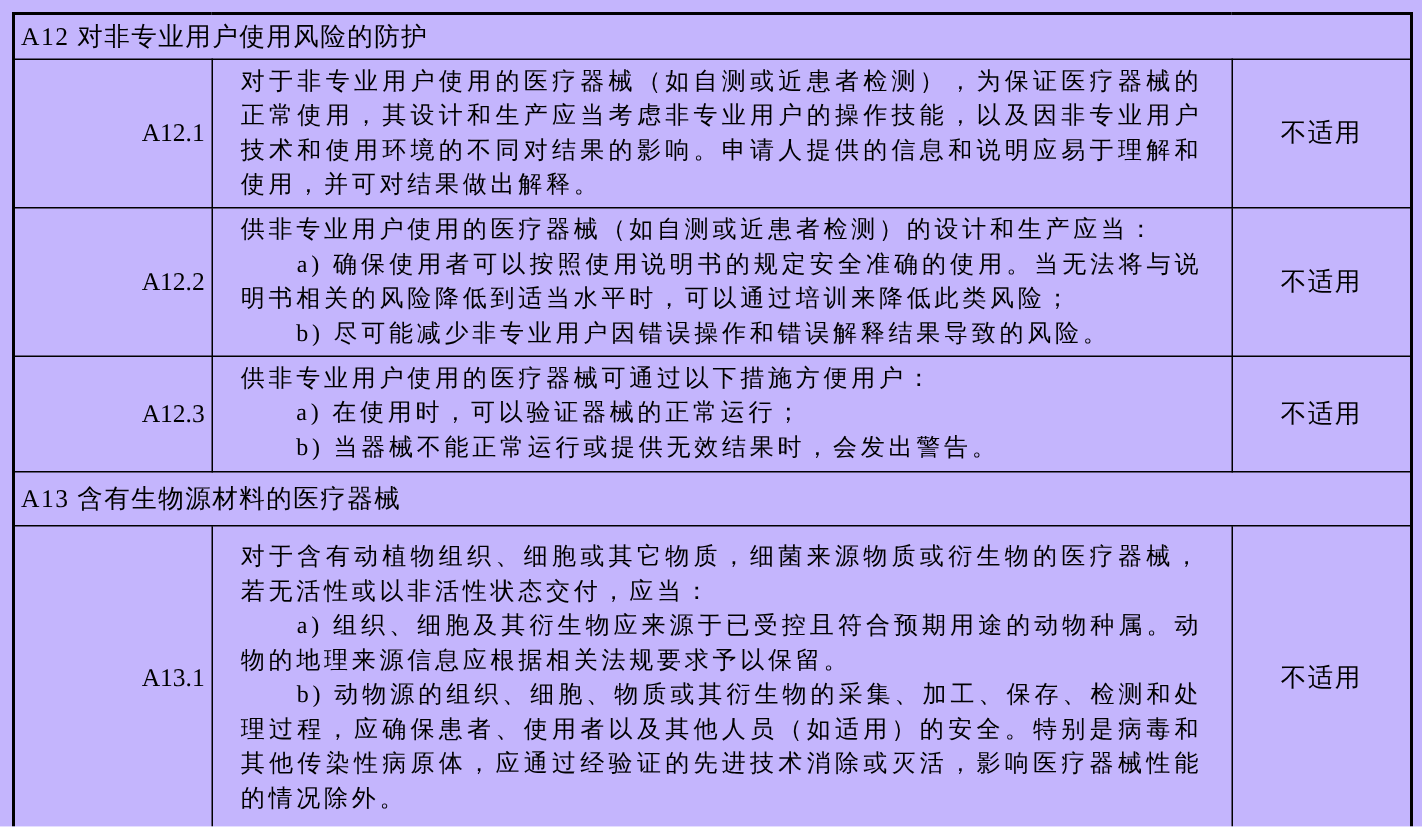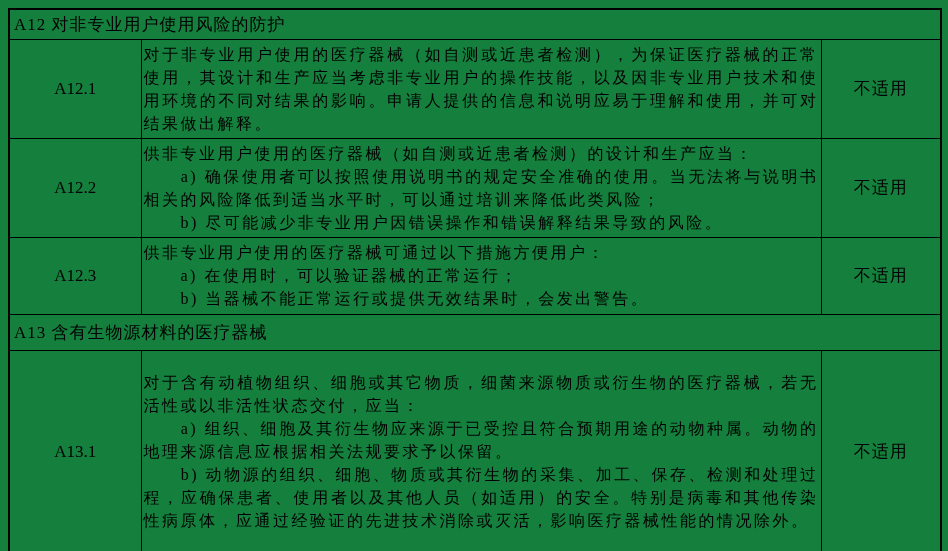--- a/index.html
+++ b/index.html
@@ -6,21 +6,21 @@
     margin: 0;
     padding: 0;
     background: #ffffff;
     color: #000000;
     font-family: "Liberation Serif", "DejaVu Serif", serif;
   }
   .page {
     position: relative;
     width: 948px;
     height: 551px;
-    background: #15803d;
+    background: #c4b5fd;
     overflow: hidden;
   }
   table.req-table {
     position: absolute;
     left: 8px;
     top: 8px;
     width: 932px;
     border-collapse: collapse;
     table-layout: fixed;
     border: 2px solid #000000;
@@ -30,31 +30,31 @@
     vertical-align: middle;
     overflow: hidden;
   }
   td.section-cell {
     font-size: 17px;
     letter-spacing: 1px;
     padding: 2px 6px 2px 4px;
     text-align: left;
   }
   td.code-cell {
-    text-align: center;
+    text-align: right;
     font-size: 17px;
     padding: 2px 4px;
   }
   td.desc-cell {
     font-size: 16px;
     letter-spacing: 2.5px;
     line-height: 23px;
     text-align: justify;
     white-space: pre-wrap;
-    padding: 3px 2px;
+    padding: 3px 19px;
   }
   td.status-cell {
     text-align: center;
     font-size: 17px;
     letter-spacing: 1px;
     padding: 16px 4px;
   }
   tr.h-sec1  { height: 30px; }
   tr.h-r121  { height: 95px; }
   tr.h-r122  { height: 93px; }

